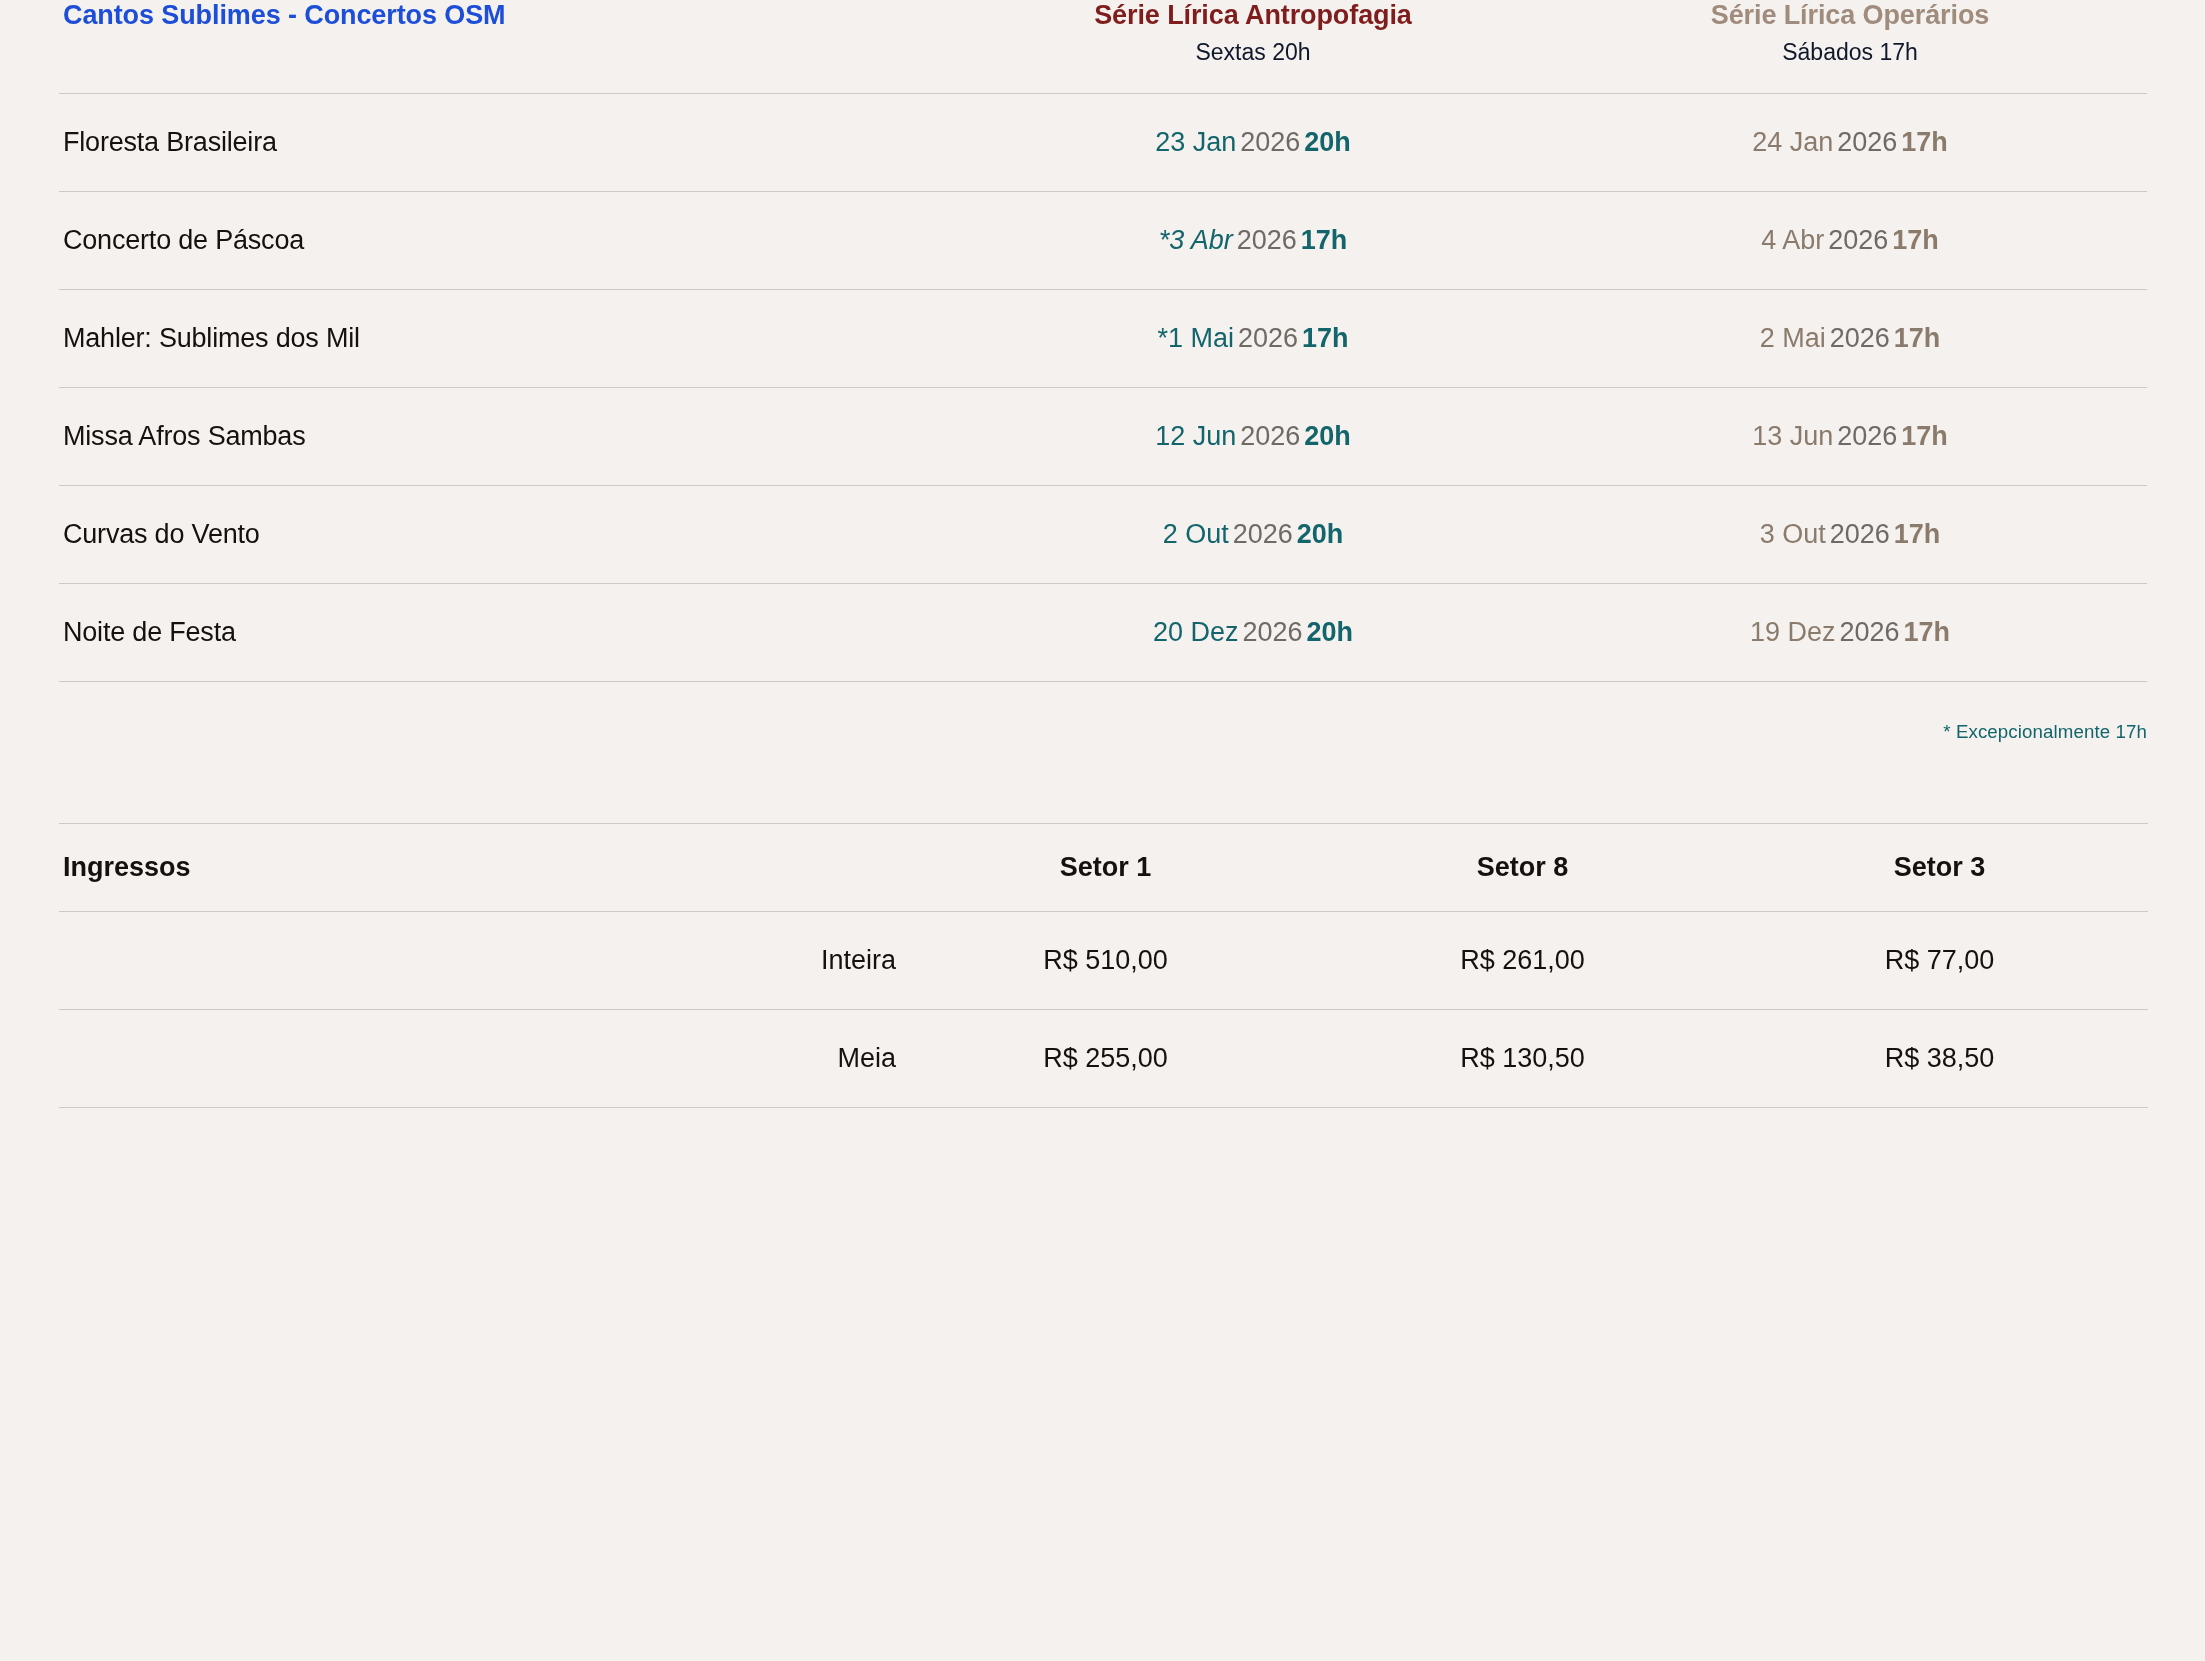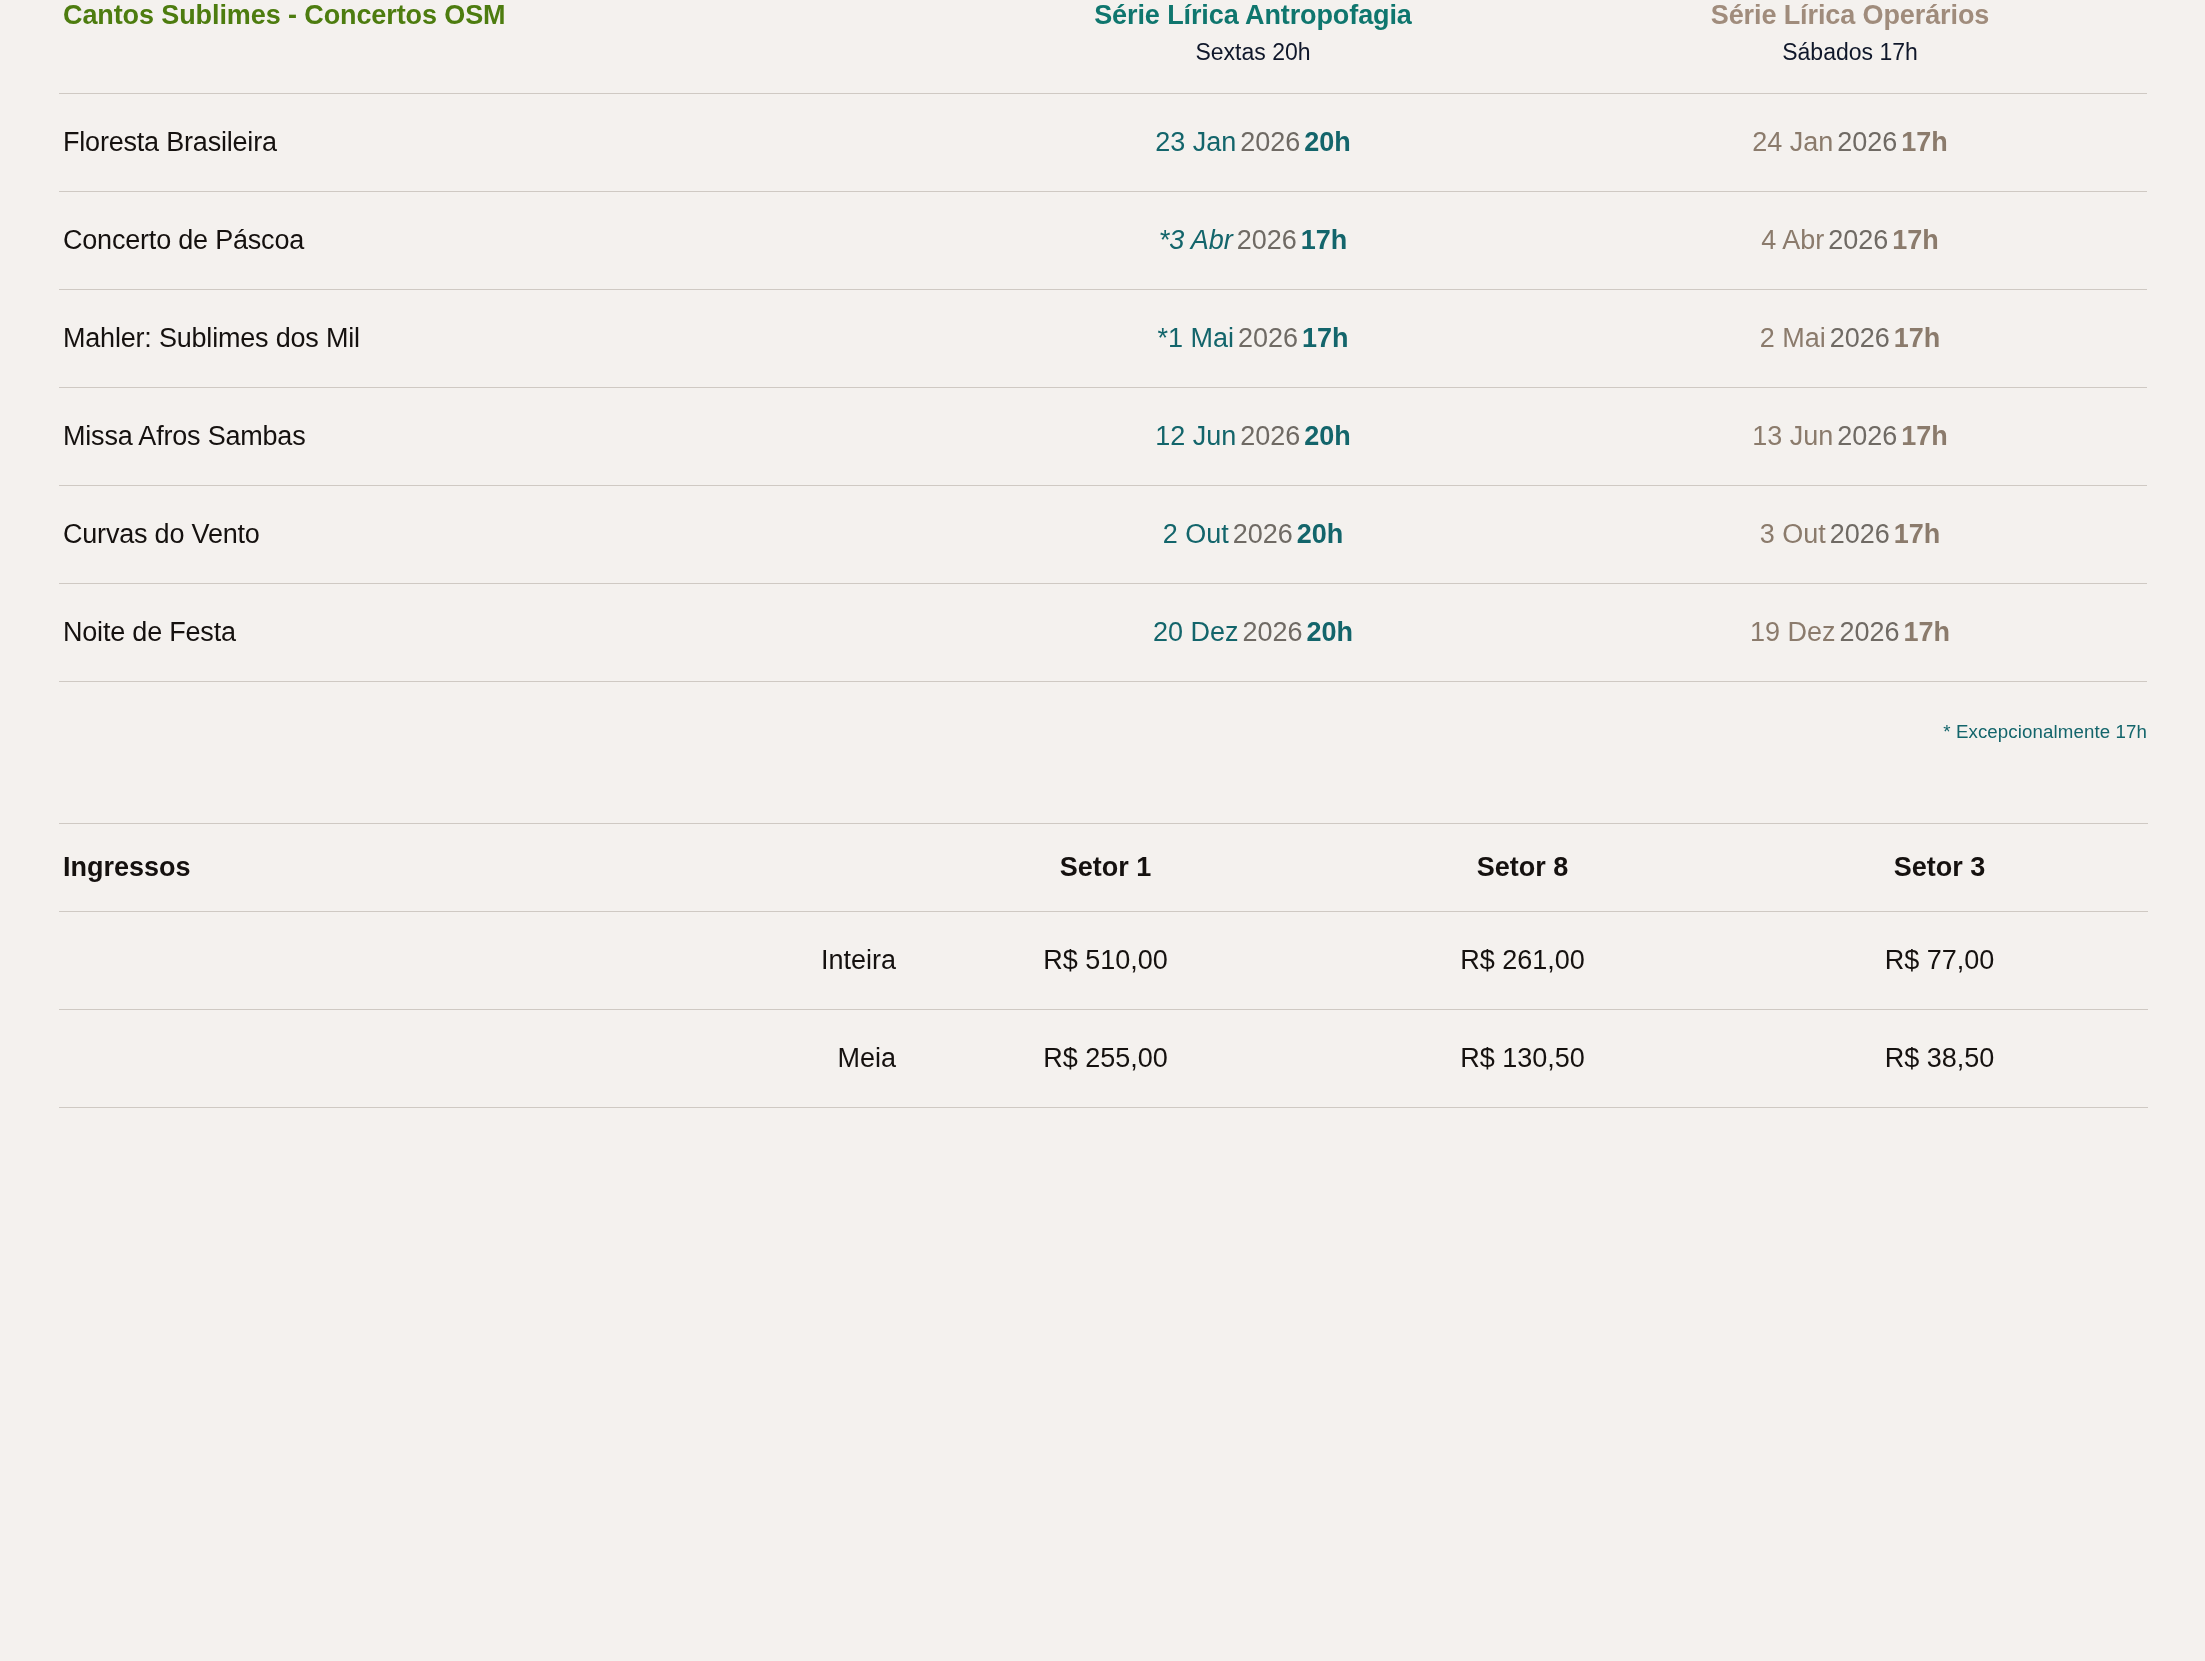--- a/index.html
+++ b/index.html
@@ -38,37 +38,37 @@
   .sched-head th {
     padding: 0 0 27px 0;
     vertical-align: top;
     text-align: center;
     font-weight: bold;
   }
   .sched-head th.left {
     text-align: left;
     font-size: 27px;
     letter-spacing: -0.1px;
-    color: #4d7c0f;
+    color: #1d4ed8;
     padding-left: 4px;
   }
   .serie-title {
     display: block;
     font-size: 27px;
     font-weight: bold;
     letter-spacing: -0.1px;
     margin-bottom: 8px;
   }
   .serie-sub {
     display: block;
     font-size: 23px;
     font-weight: normal;
     color: #0f172a;
   }
-  .serie-antro .serie-title { color: #0f766e; }
+  .serie-antro .serie-title { color: #7f1d1d; }
   .serie-oper  .serie-title { color: #a08c7c; }
 
   .schedule tbody tr td {
     border-top: 0.7px solid #cfc9c3;
     height: 95px;
     vertical-align: middle;
     font-size: 27px;
   }
   .schedule tbody tr:last-child td { border-bottom: 0.7px solid #cfc9c3; }
   td.evt-name {

